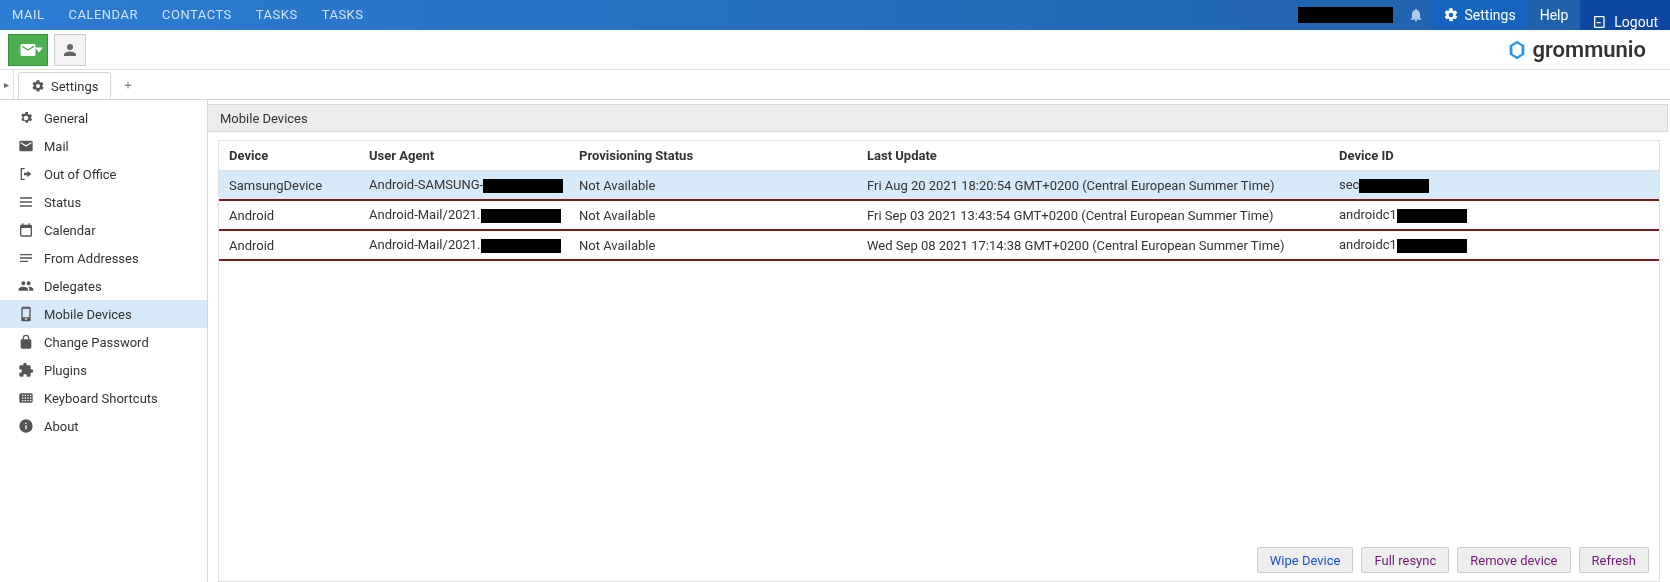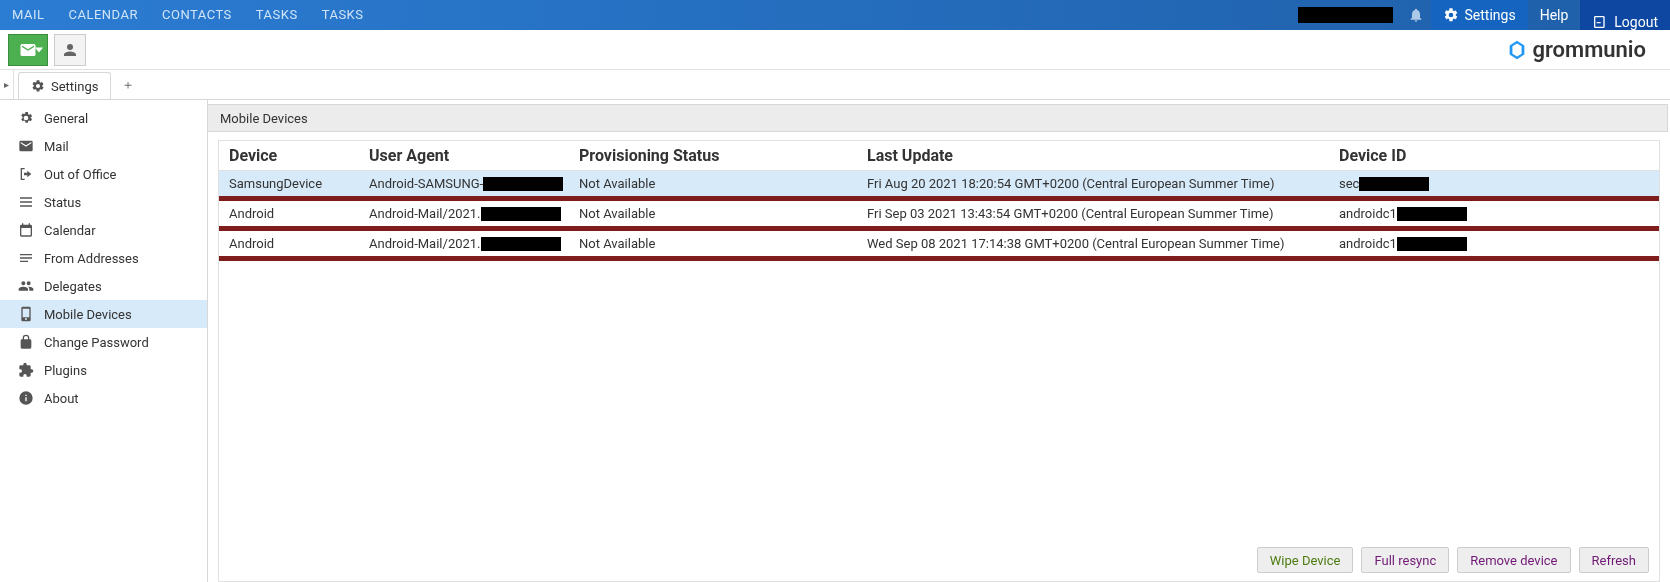--- a/index.html
+++ b/index.html
@@ -36,33 +36,33 @@
 .content { display: flex; height: calc(582px - 30px - 40px - 30px); }
 .sidebar { width: 208px; border-right: 1px solid #d7d7d7; padding-top: 4px; }
 .sidebar .item { display: flex; align-items: center; gap: 10px; height: 28px; padding: 0 18px; cursor: pointer; }
 .sidebar .item.selected { background: #d7eaf9; }
 .sidebar .item svg{ width:16px; height:16px; fill:#555; flex-shrink:0;}
 .sidebar .item span{ font-size:13px; color:#333;}
 
 .main { flex: 1; display: flex; flex-direction: column; }
 .panel-header { height: 28px; background: #ececec; border: 1px solid #d7d7d7; border-left:none; display: flex; align-items: center; padding: 0 12px; font-size: 13px; color: #333; margin:4px 2px 0 0;}
 .table-wrapper { flex:1; margin: 8px 10px 0 10px; border:1px solid #e0e0e0; display:flex; flex-direction:column;}
-.grid-head { display:flex; border-bottom:1px solid #e0e0e0; height:30px; align-items:center; padding:0 10px; font-weight:700; font-size:16px;}
-.grid-body .row{ display:flex; align-items:center; height:30px; padding:0 10px; border-bottom:5px solid #7f1d1d; font-size:13px;justify-content:center;}
+.grid-head { display:flex; border-bottom:1px solid #e0e0e0; height:30px; align-items:center; padding:0 10px; font-weight:700; font-size:13px;}
+.grid-body .row{ display:flex; align-items:center; height:30px; padding:0 10px; border-bottom:2px solid #7f1d1d; font-size:13px;justify-content:center;}
 .grid-body .row.selected{ background:#d7eaf9;}
 .col-device{ width:140px;}
 .col-ua{ width:210px;}
 .col-prov{ width:260px;}
 .col-update{ width:500px;padding-left:28px;}
 .col-id{ flex:1;}
 .redact{ display:inline-block; background:#000; height:14px; vertical-align:middle;}
 
 .buttonbar{ height:42px; display:flex; justify-content:flex-end; align-items:center; gap:8px; padding:0 10px; margin-top:auto;}
 .buttonbar button{ height:26px; padding:0 12px; border:1px solid #ccc; background:#eee; font-size:13px; color:#701a75; border-radius:2px; cursor:pointer;}
-.buttonbar button:disabled{ color:#4d7c0f; cursor:default;}
+.buttonbar button:disabled{ color:#1d4ed8; cursor:default;}
 </style>
 </head>
 <body>
 
 <div class="topnav">
   <div class="nav-left">
     <a href="#">MAIL</a>
     <a href="#">CALENDAR</a>
     <a href="#">CONTACTS</a>
     <a href="#">TASKS</a>
@@ -179,20 +179,26 @@
         <svg viewBox="0 0 24 24">
           <path d="M18 8h-1V6a5 5 0 0 0-10 0v2H6a2 2 0 0 0-2 2v10a2 2 0 0 0 2 2h12a2 2 0 0 0 2-2V10a2 2 0 0 0-2-2zM9 6a3 3 0 0 1 6 0v2H9z"></path>
         </svg>
         <span>Change Password</span>
       </div>
       <div class="item">
         <svg viewBox="0 0 24 24">
           <path d="M20.5 11H19V7a2 2 0 0 0-2-2h-4V3.5a2.5 2.5 0 0 0-5 0V5H4a2 2 0 0 0-2 2v4h1.5a2.5 2.5 0 0 1 0 5H2v4a2 2 0 0 0 2 2h4v-1.5a2.5 2.5 0 0 1 5 0V22h4a2 2 0 0 0 2-2v-4h1.5a2.5 2.5 0 0 0 0-5z"></path>
         </svg>
         <span>Plugins</span>
+      </div>
+      <div class="item">
+        <svg viewBox="0 0 24 24">
+          <path d="M20 5H4a2 2 0 0 0-2 2v10a2 2 0 0 0 2 2h16a2 2 0 0 0 2-2V7a2 2 0 0 0-2-2zM8 17H6v-2h2zm0-4H6v-2h2zm0-4H6V7h2zm4 8h-2v-2h2zm0-4h-2v-2h2zm0-4h-2V7h2zm4 8h-2v-2h2zm0-4h-2v-2h2zm0-4h-2V7h2zm4 8h-2v-2h2zm0-4h-2v-2h2zm0-4h-2V7h2z"></path>
+        </svg>
+        <span>Keyboard Shortcuts</span>
       </div>
       <div class="item">
         <svg viewBox="0 0 24 24">
           <path d="M12 2a10 10 0 1 0 10 10A10 10 0 0 0 12 2zm1 15h-2v-6h2zm0-8h-2V7h2z"></path>
         </svg>
         <span>About</span>
       </div>
     </div>
   <div class="main">
     <div class="panel-header">Mobile Devices</div>

